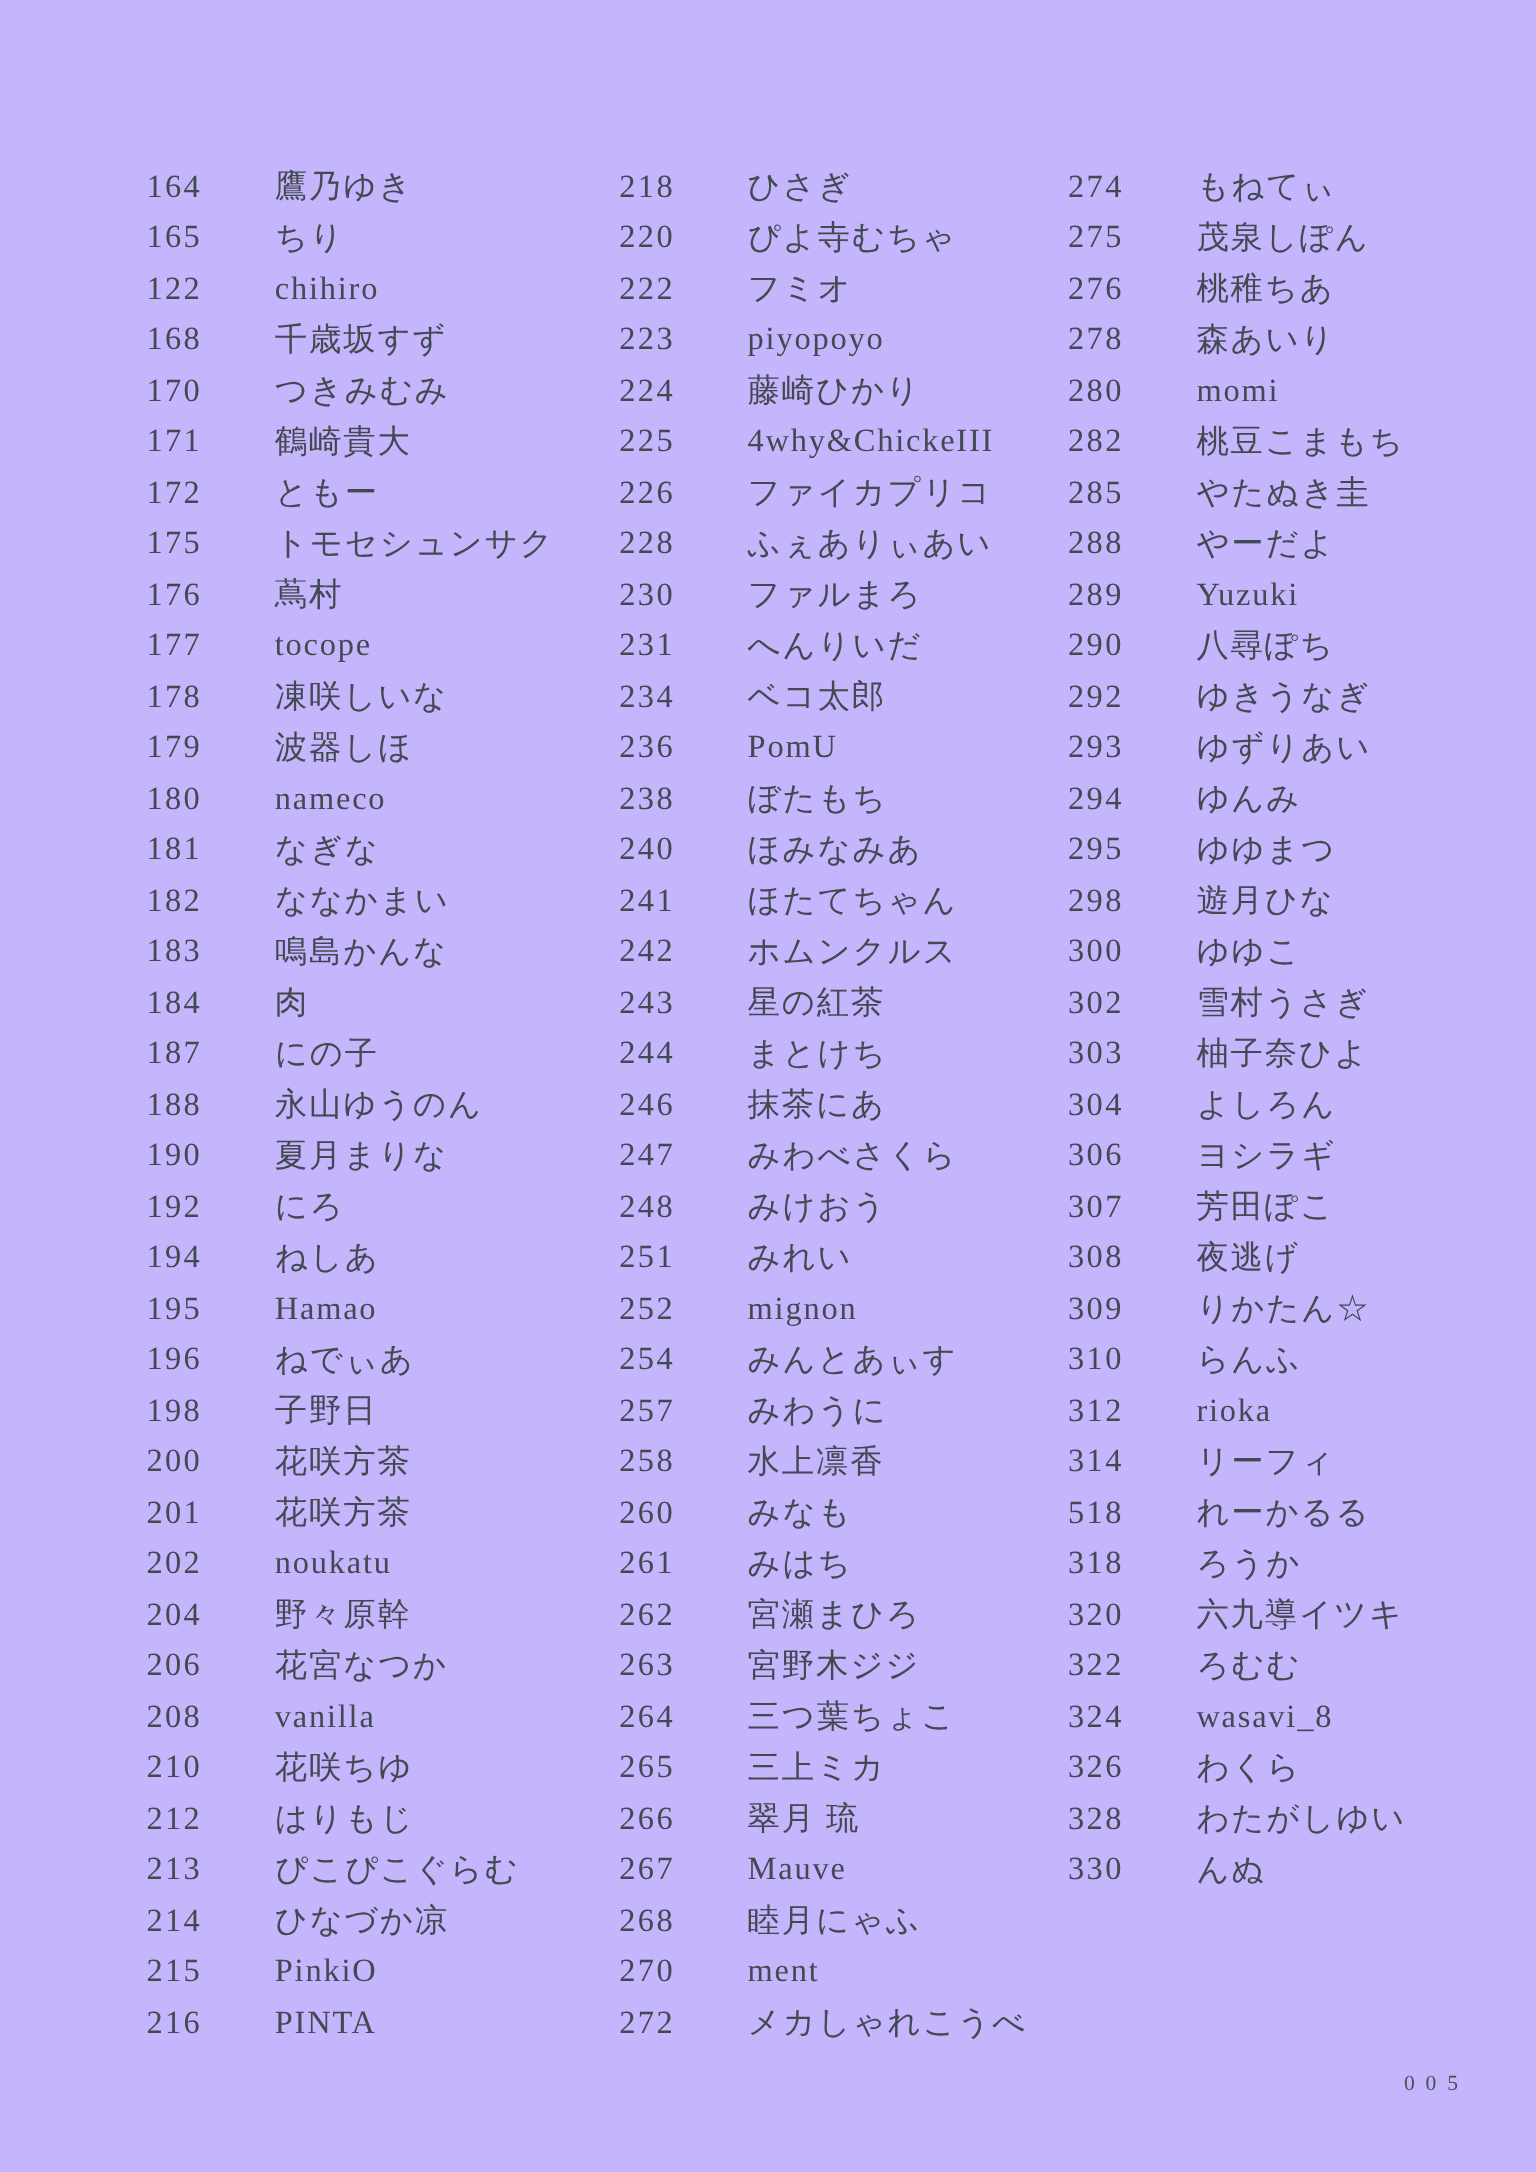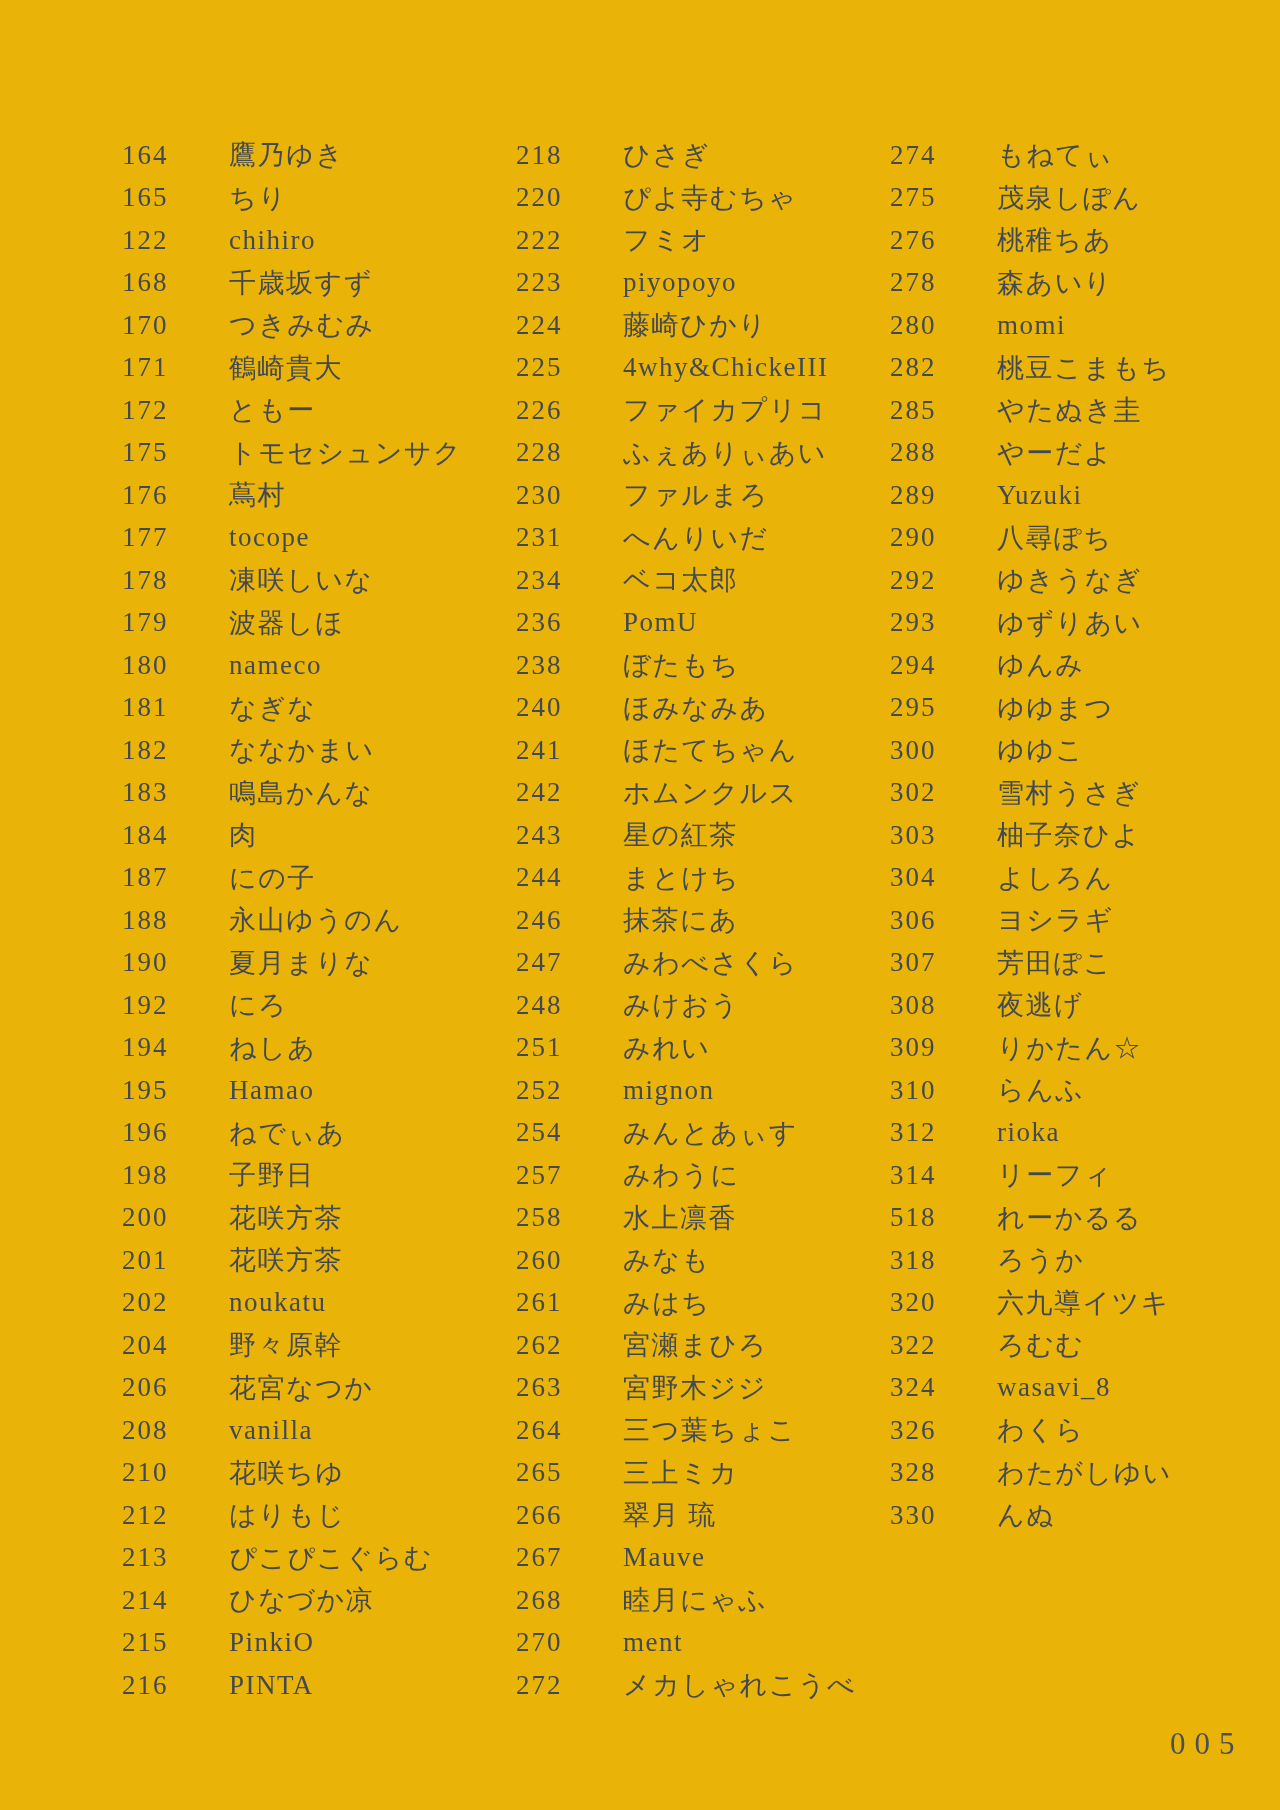--- a/index.html
+++ b/index.html
@@ -39,29 +39,29 @@
     width: 107px;
     letter-spacing: 2px;
   }
   .name {
     letter-spacing: 1.5px;
   }
   .pageno {
     position: absolute;
     top: 1726px;
     left: 1170px;
-    font-size: 31px;
+    font-size: 18px;
     letter-spacing: 9px;
     color: #4a5058;
   }
 </style>
 </head>
 <body style="background: rgb(254, 254, 254);">
 
-<div class="page" style="background: #eab308; color: rgb(67, 73, 81);">
+<div class="page" style="background: #c4b5fd; color: rgb(67, 73, 81);">
   <div class="col col-1">
       <div class="row">
         <span class="num">164</span>
         <span class="name">鷹乃ゆき</span>
       </div>
       <div class="row">
         <span class="num">165</span>
         <span class="name">ちり</span>
       </div>
       <div class="row">
@@ -404,20 +404,24 @@
         <span class="num">293</span>
         <span class="name">ゆずりあい</span>
       </div>
       <div class="row">
         <span class="num">294</span>
         <span class="name">ゆんみ</span>
       </div>
       <div class="row">
         <span class="num">295</span>
         <span class="name">ゆゆまつ</span>
+      </div>
+      <div class="row">
+        <span class="num">298</span>
+        <span class="name">遊月ひな</span>
       </div>
       <div class="row">
         <span class="num">300</span>
         <span class="name">ゆゆこ</span>
       </div>
       <div class="row">
         <span class="num">302</span>
         <span class="name">雪村うさぎ</span>
       </div>
       <div class="row">

